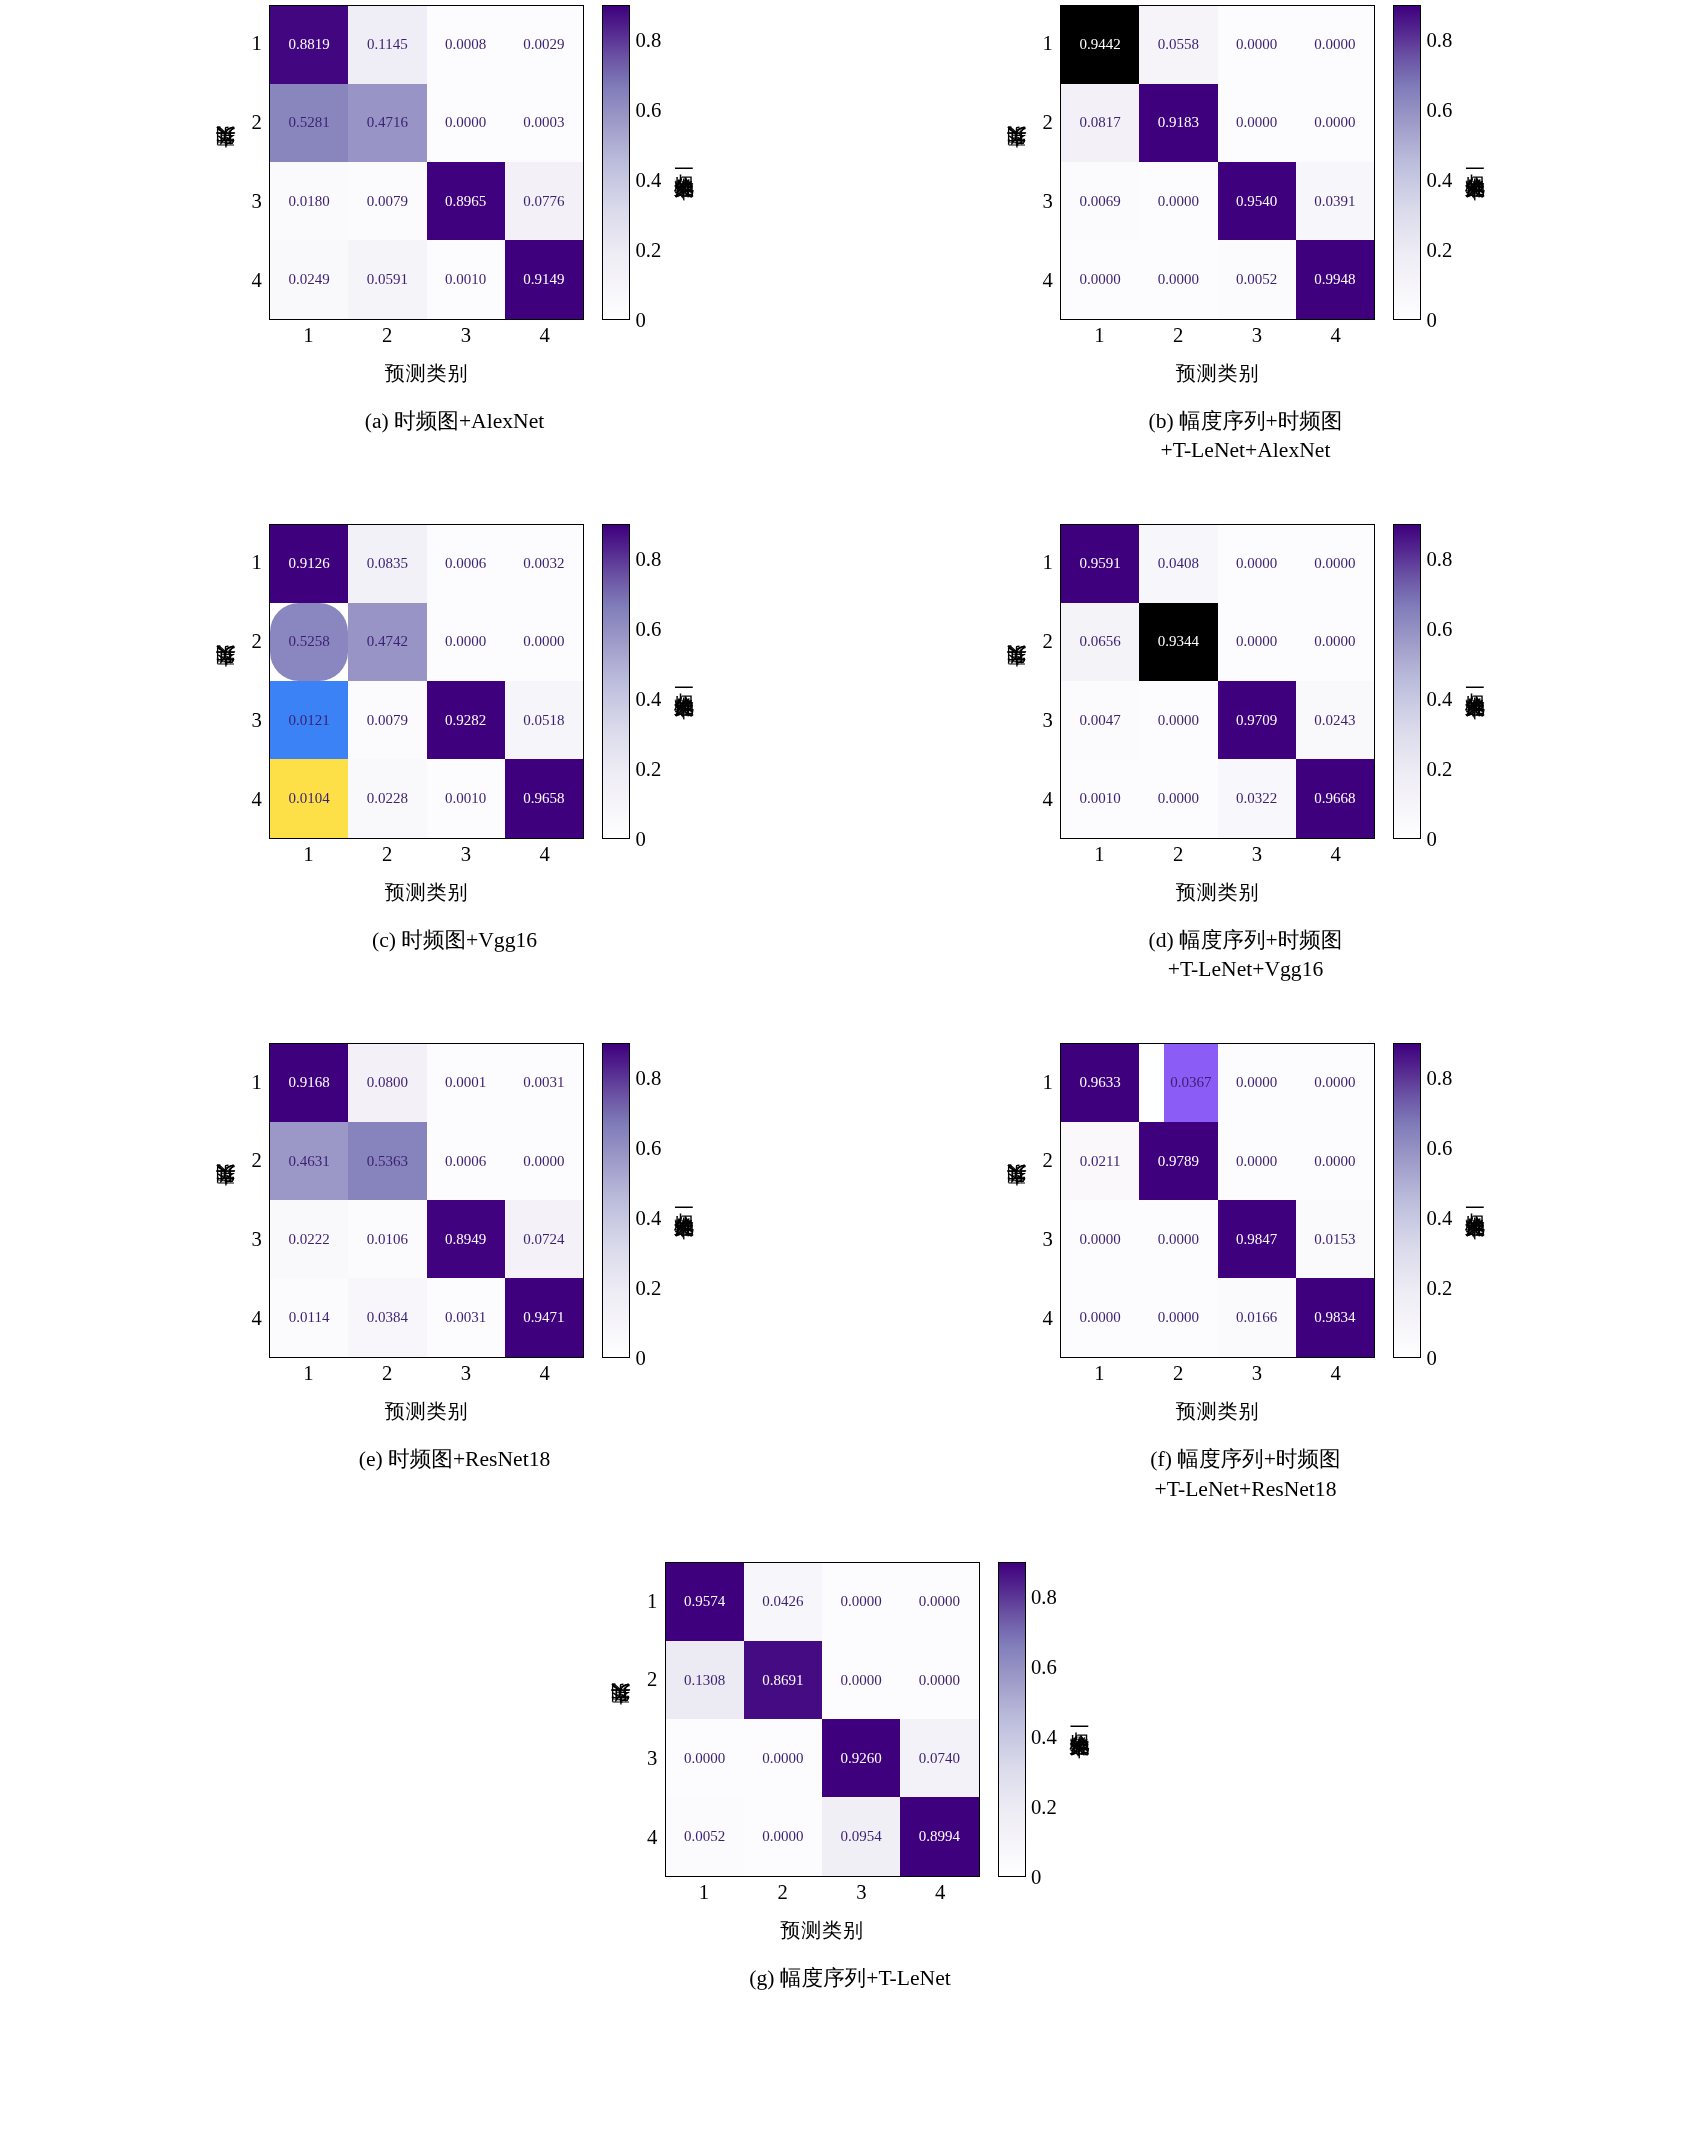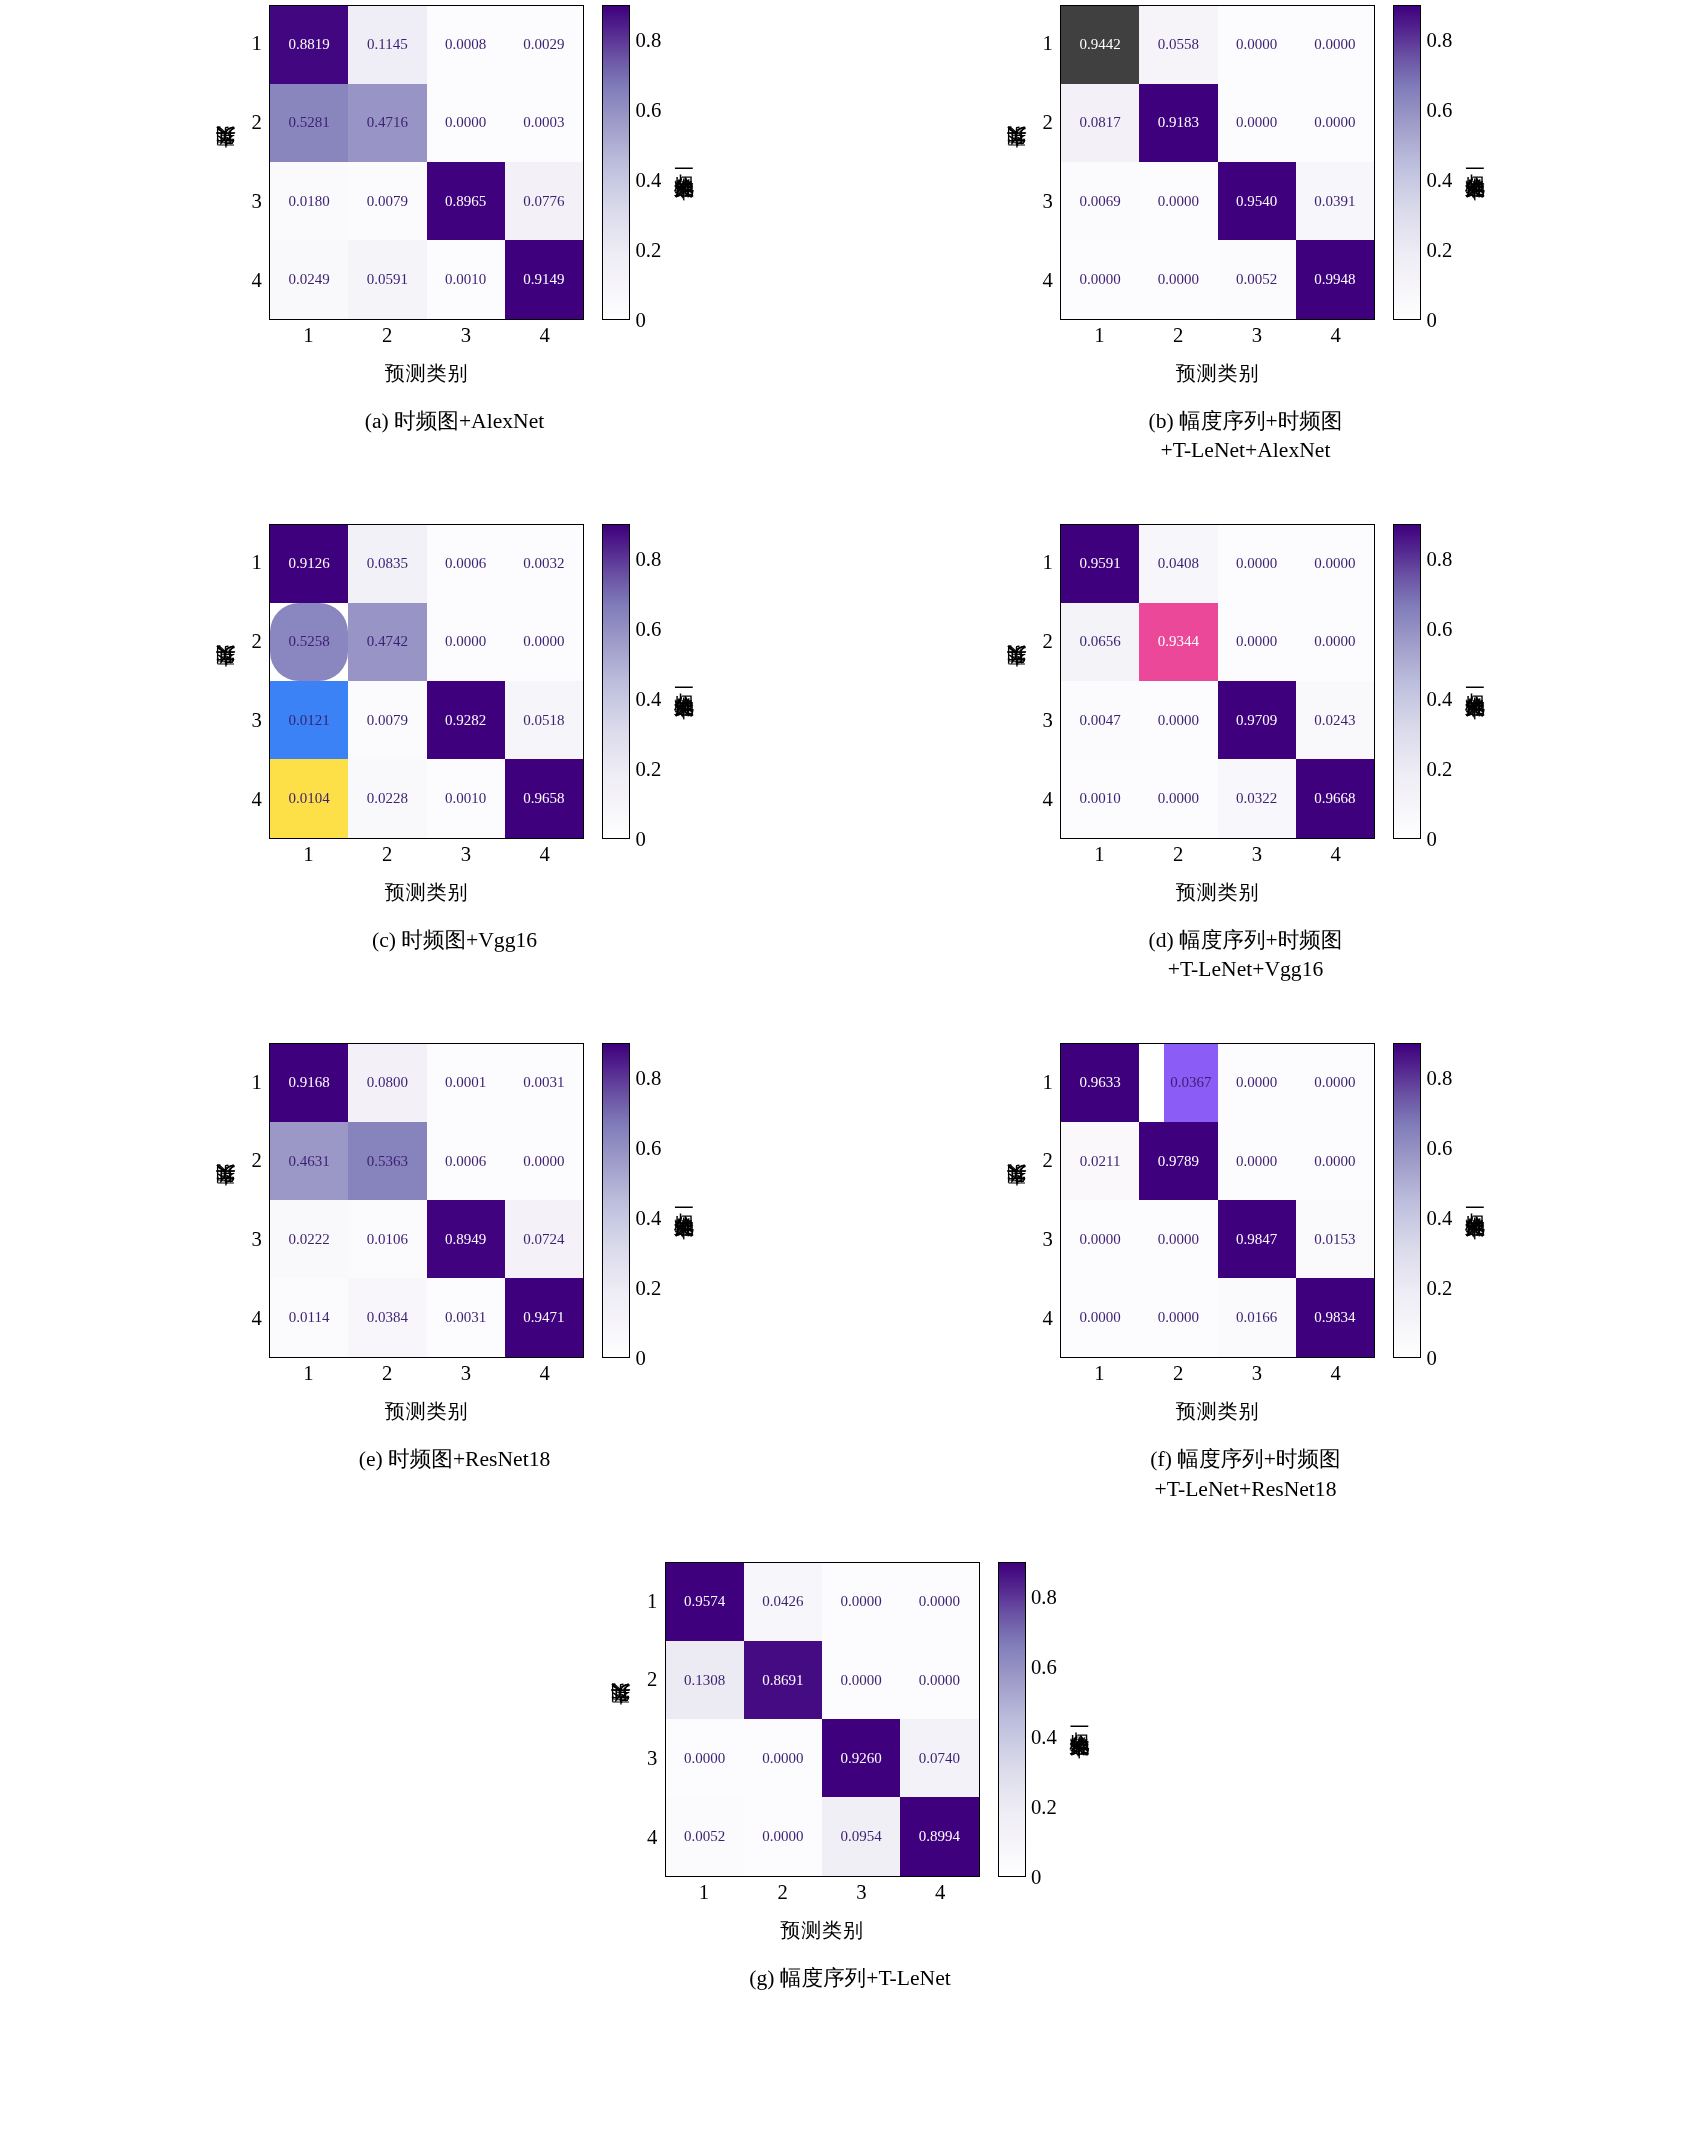--- a/index.html
+++ b/index.html
@@ -219,21 +219,21 @@
         <div class="panel-inner">
           <div class="ylabel">真实类别</div>
           <div class="ytick-col">
             <div class="ytick">1</div>
             <div class="ytick">2</div>
             <div class="ytick">3</div>
             <div class="ytick">4</div>
           </div>
           <div class="matrix-wrap">
             <div class="matrix">
-              <div class="cell dark" style="background: #404040;">0.9442</div>
+              <div class="cell dark" style="background: #000000;">0.9442</div>
               <div class="cell" style="background: rgb(246, 244, 249);">0.0558</div>
               <div class="cell" style="background: rgb(252, 251, 253);">0.0000</div>
               <div class="cell" style="background: rgb(252, 251, 253);">0.0000</div>
               <div class="cell" style="background: rgb(243, 241, 247);">0.0817</div>
               <div class="cell dark" style="background: rgb(63, 0, 125);">0.9183</div>
               <div class="cell" style="background: rgb(252, 251, 253);">0.0000</div>
               <div class="cell" style="background: rgb(252, 251, 253);">0.0000</div>
               <div class="cell" style="background: rgb(251, 250, 253);">0.0069</div>
               <div class="cell" style="background: rgb(252, 251, 253);">0.0000</div>
               <div class="cell dark" style="background: rgb(63, 0, 125);">0.9540</div>
@@ -328,21 +328,21 @@
             <div class="ytick">3</div>
             <div class="ytick">4</div>
           </div>
           <div class="matrix-wrap">
             <div class="matrix">
               <div class="cell dark" style="background: rgb(63, 0, 125);">0.9591</div>
               <div class="cell" style="background: rgb(247, 246, 250);">0.0408</div>
               <div class="cell" style="background: rgb(252, 251, 253);">0.0000</div>
               <div class="cell" style="background: rgb(252, 251, 253);">0.0000</div>
               <div class="cell" style="background: rgb(244, 243, 248);">0.0656</div>
-              <div class="cell dark" style="background: #ec4899;">0.9344</div>
+              <div class="cell dark" style="background: #000000;">0.9344</div>
               <div class="cell" style="background: rgb(252, 251, 253);">0.0000</div>
               <div class="cell" style="background: rgb(252, 251, 253);">0.0000</div>
               <div class="cell" style="background: rgb(251, 250, 253);">0.0047</div>
               <div class="cell" style="background: rgb(252, 251, 253);">0.0000</div>
               <div class="cell dark" style="background: rgb(63, 0, 125);">0.9709</div>
               <div class="cell" style="background: rgb(249, 248, 251);">0.0243</div>
               <div class="cell" style="background: rgb(252, 251, 253);">0.0010</div>
               <div class="cell" style="background: rgb(252, 251, 253);">0.0000</div>
               <div class="cell" style="background: rgb(248, 247, 251);">0.0322</div>
               <div class="cell dark" style="background: rgb(63, 0, 125);">0.9668</div>

